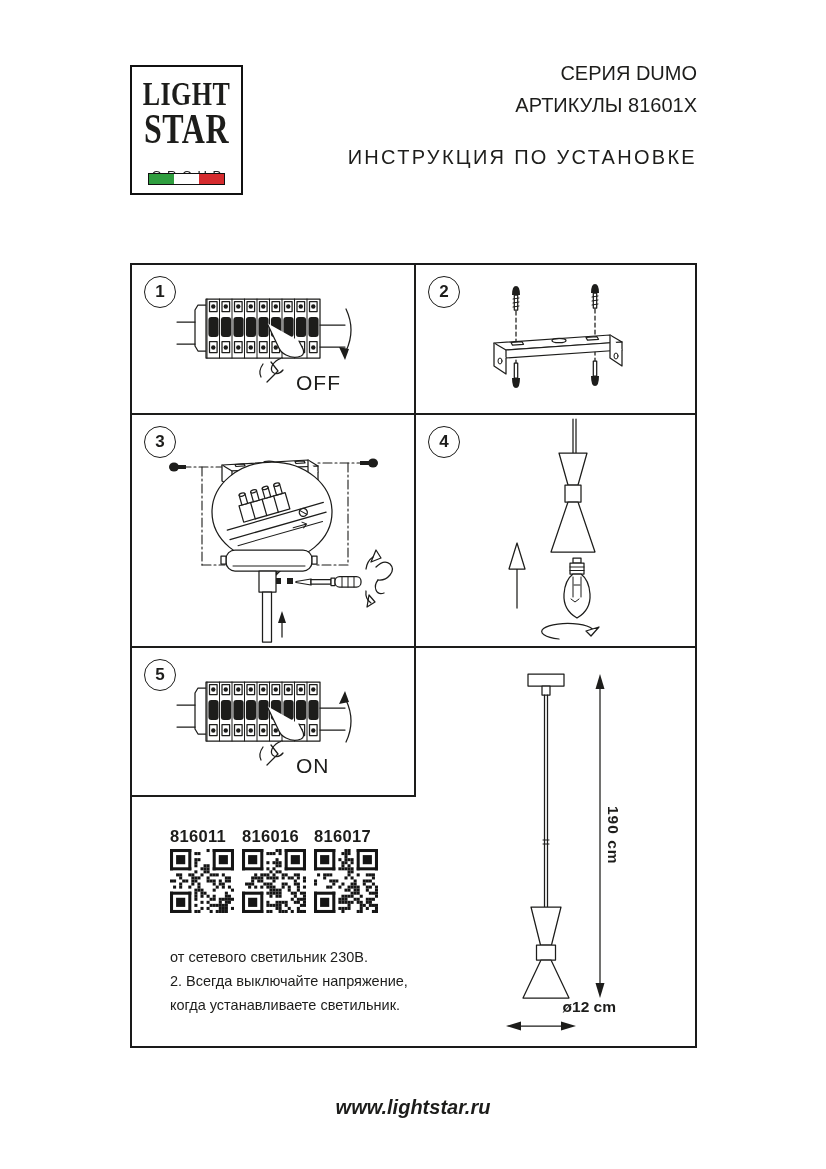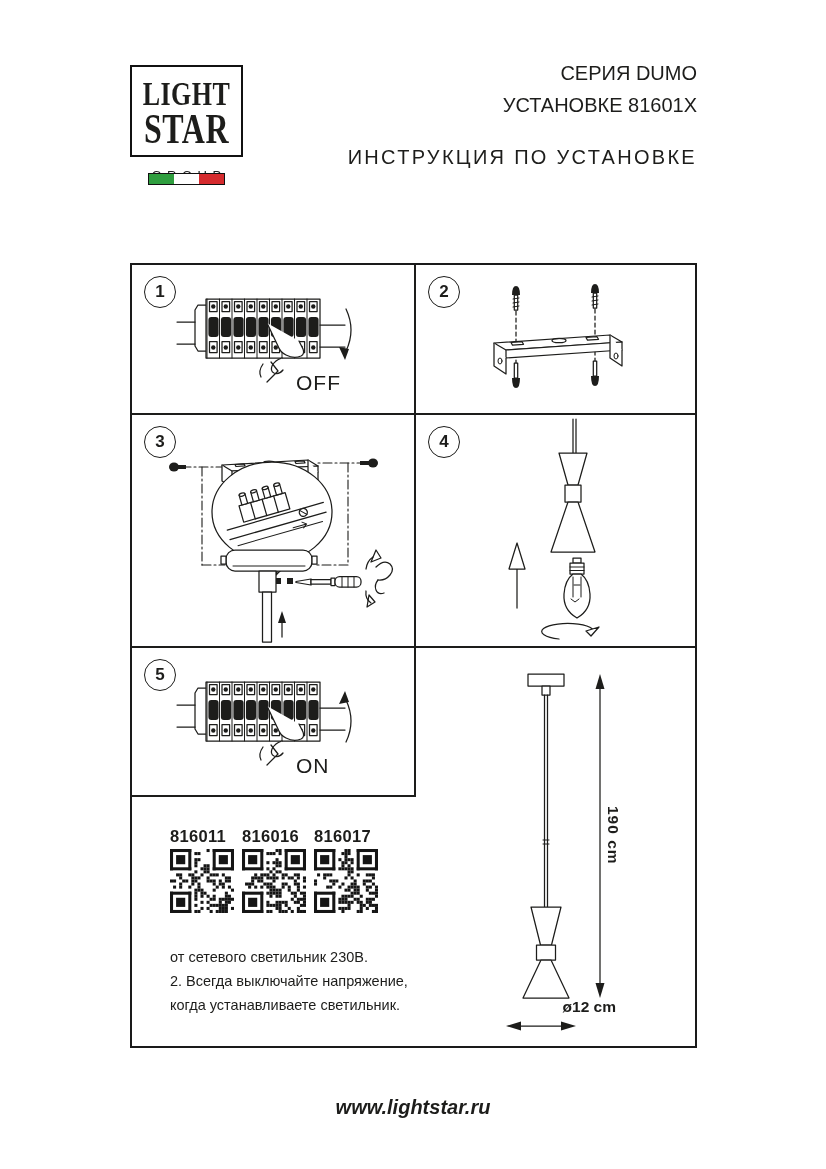--- a/index.html
+++ b/index.html
@@ -1,20 +1,20 @@
 <!DOCTYPE html>
 <html><head>
 <meta charset="utf-8">
 <style>
   html,body{margin:0;padding:0;background:#e8e8e8;}
   .page{position:relative;width:826px;height:1169px;background:#ffffff;margin:0 auto;
         font-family:"Liberation Sans",sans-serif;color:#1d1d1b;overflow:hidden;}
 
   
-  .logo{position:absolute;left:130px;top:65px;width:113px;height:92px;
+  .logo{position:absolute;left:130px;top:65px;width:113px;height:130px;
         border:2.5px solid #111;box-sizing:border-box;text-align:center;background:#fff;}
   .logo-light{font-family:"Liberation Serif",serif;font-weight:bold;font-size:26px;
         letter-spacing:.5px;margin-top:13px;transform:scaleY(1.3);}
   .logo-star{font-family:"Liberation Serif",serif;font-weight:bold;font-size:32px;
         letter-spacing:.5px;margin-top:1px;transform:scaleY(1.3);}
   .logo-group{font-size:13px;letter-spacing:5.5px;margin-top:20px;margin-left:5px;color:#222;}
   .logo-flag{position:absolute;left:16px;right:16px;top:106px;height:10px;
         border:1px solid #111;display:flex;}
   .logo-flag span{flex:1;}
 
@@ -76,21 +76,21 @@
     <div class="logo-star">STAR</div>
     <div class="logo-group">GROUP</div>
     <div class="logo-flag">
       <span style="background: rgb(47, 158, 63);"></span>
       <span style="background: rgb(255, 255, 255);"></span>
       <span style="background: rgb(213, 43, 46);"></span>
     </div>
   </div>
 
   <div class="hdr hdr-series">СЕРИЯ DUMO</div>
-  <div class="hdr hdr-articles">УСТАНОВКЕ 81601X</div>
+  <div class="hdr hdr-articles">АРТИКУЛЫ 81601X</div>
   <div class="hdr hdr-instr1">ИНСТРУКЦИЯ ПО УСТАНОВКЕ</div>
 
   <div class="main-box">
 
     <div class="cell cell-1">
       <div class="badge">1</div>
       <svg class="diag" width="282" height="146" viewBox="0 0 282 146">
         <path d="M74,40 h-8 l-3,5 v36 l3,5 h8"></path>
         <rect x="74" y="34" width="114" height="59" class="w"></rect>
         <g class="breaker-modules">

